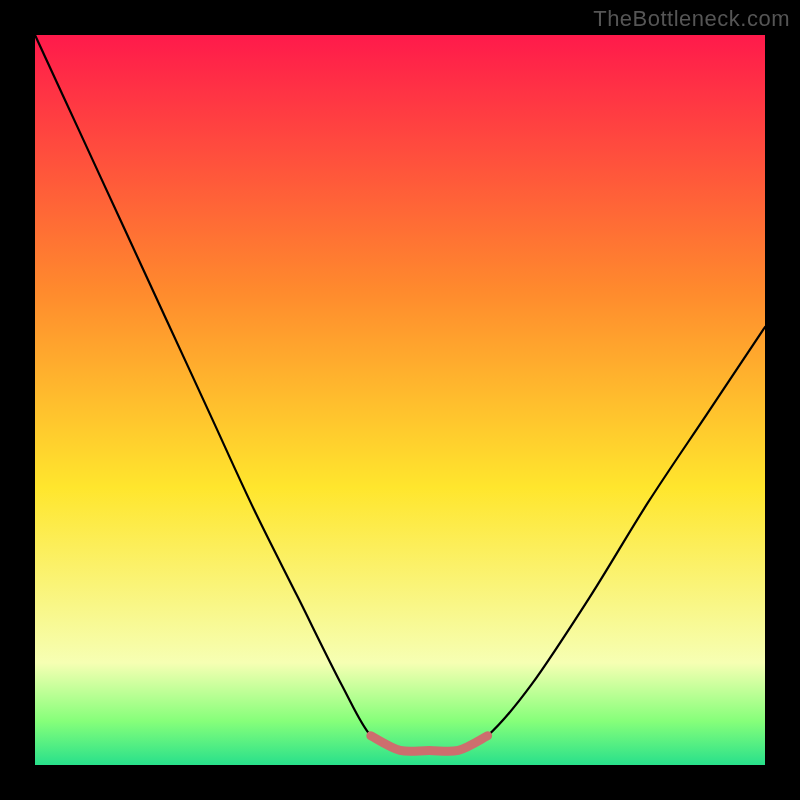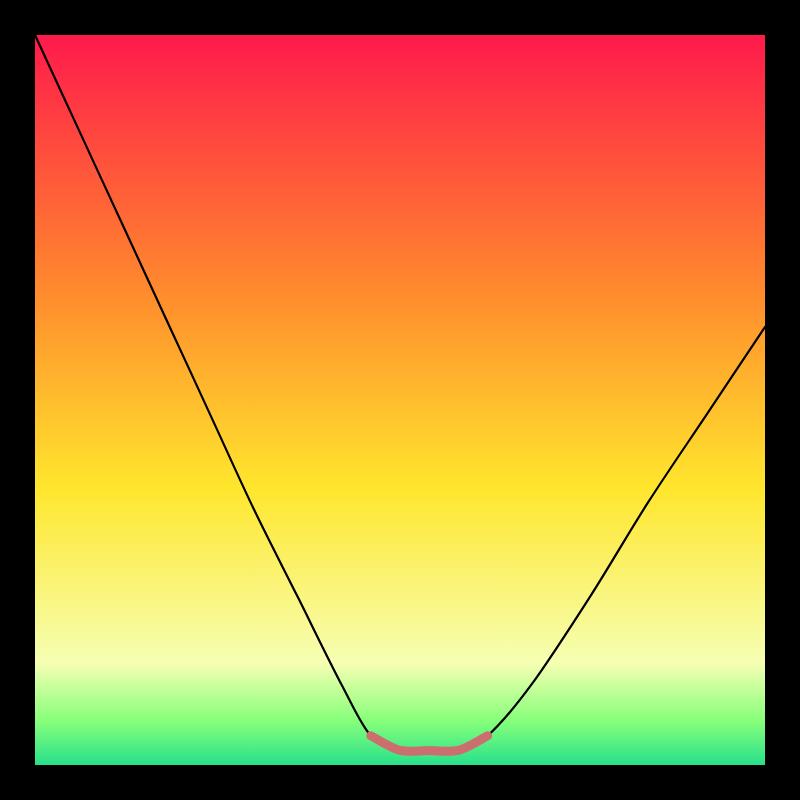--- a/index.html
+++ b/index.html
@@ -50,14 +50,15 @@
 
   <rect x="0" y="0" width="800" height="800" fill="#000000"></rect>
 
   <rect id="plot-rect" x="35" y="35" width="730" height="730" fill="url(#bg-grad)"></rect>
 
   <path id="main-curve-path" fill="none" stroke="#000000" stroke-width="2.2" stroke-linecap="round" stroke-linejoin="round" d="M 35.0 35.0 C 42.3 50.8, 64.2 98.3, 78.8 129.9 C 93.4 161.5, 108.0 193.2, 122.6 224.8 C 137.2 256.4, 151.8 288.1, 166.4 319.7 C 181.0 351.3, 195.6 383.0, 210.2 414.6 C 224.8 446.2, 239.4 479.1, 254.0 509.5 C 268.6 539.9, 283.2 567.9, 297.8 597.1 C 312.4 626.3, 329.4 661.6, 341.6 684.7 C 353.8 707.8, 361.1 724.8, 370.8 735.8 C 380.5 746.8, 390.3 748.0, 400.0 750.4 C 409.7 752.8, 419.5 750.4, 429.2 750.4 C 438.9 750.4, 448.7 752.8, 458.4 750.4 C 468.1 748.0, 475.4 746.8, 487.6 735.8 C 499.8 724.8, 514.4 707.8, 531.4 684.7 C 548.4 661.6, 570.3 627.5, 589.8 597.1 C 609.3 566.7, 628.7 532.6, 648.2 502.2 C 667.7 471.8, 687.1 443.8, 706.6 414.6 C 726.1 385.4, 755.3 341.6, 765.0 327.0"></path>
 
   <path id="trough-path" fill="none" stroke="#cd6e6e" stroke-width="9" stroke-linecap="round" stroke-linejoin="round" d="M 370.8 735.8 C 375.7 738.2, 390.3 748.0, 400.0 750.4 C 409.7 752.8, 419.5 750.4, 429.2 750.4 C 438.9 750.4, 448.7 752.8, 458.4 750.4 C 468.1 748.0, 482.7 738.2, 487.6 735.8"></path>
 </svg>
 
+<div class="watermark">TheBottleneck.com</div>
 
 </div>
 
 </body></html>

